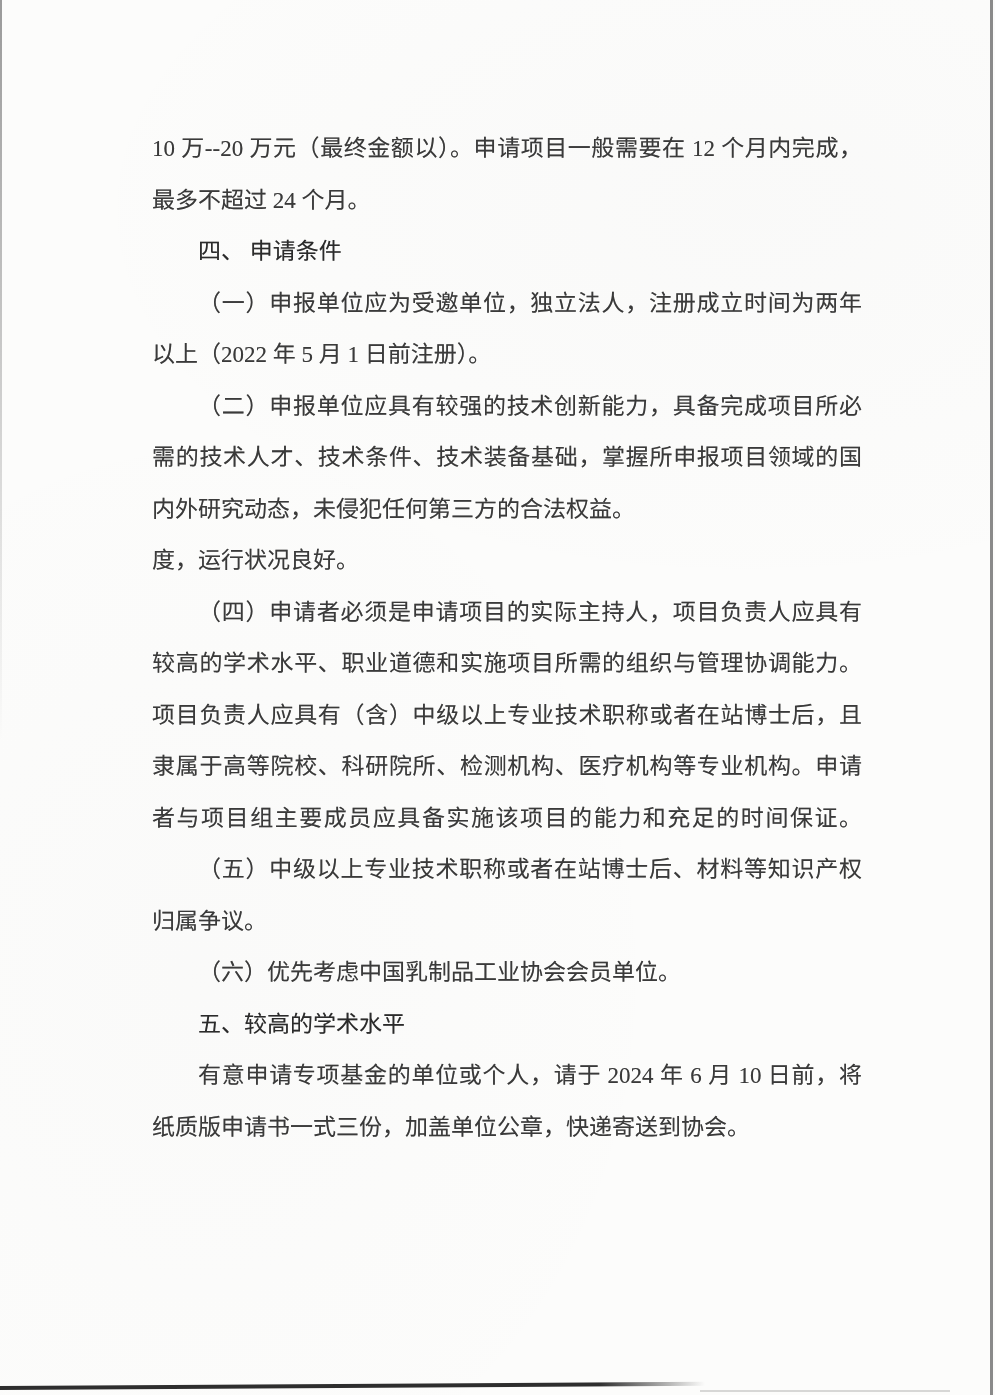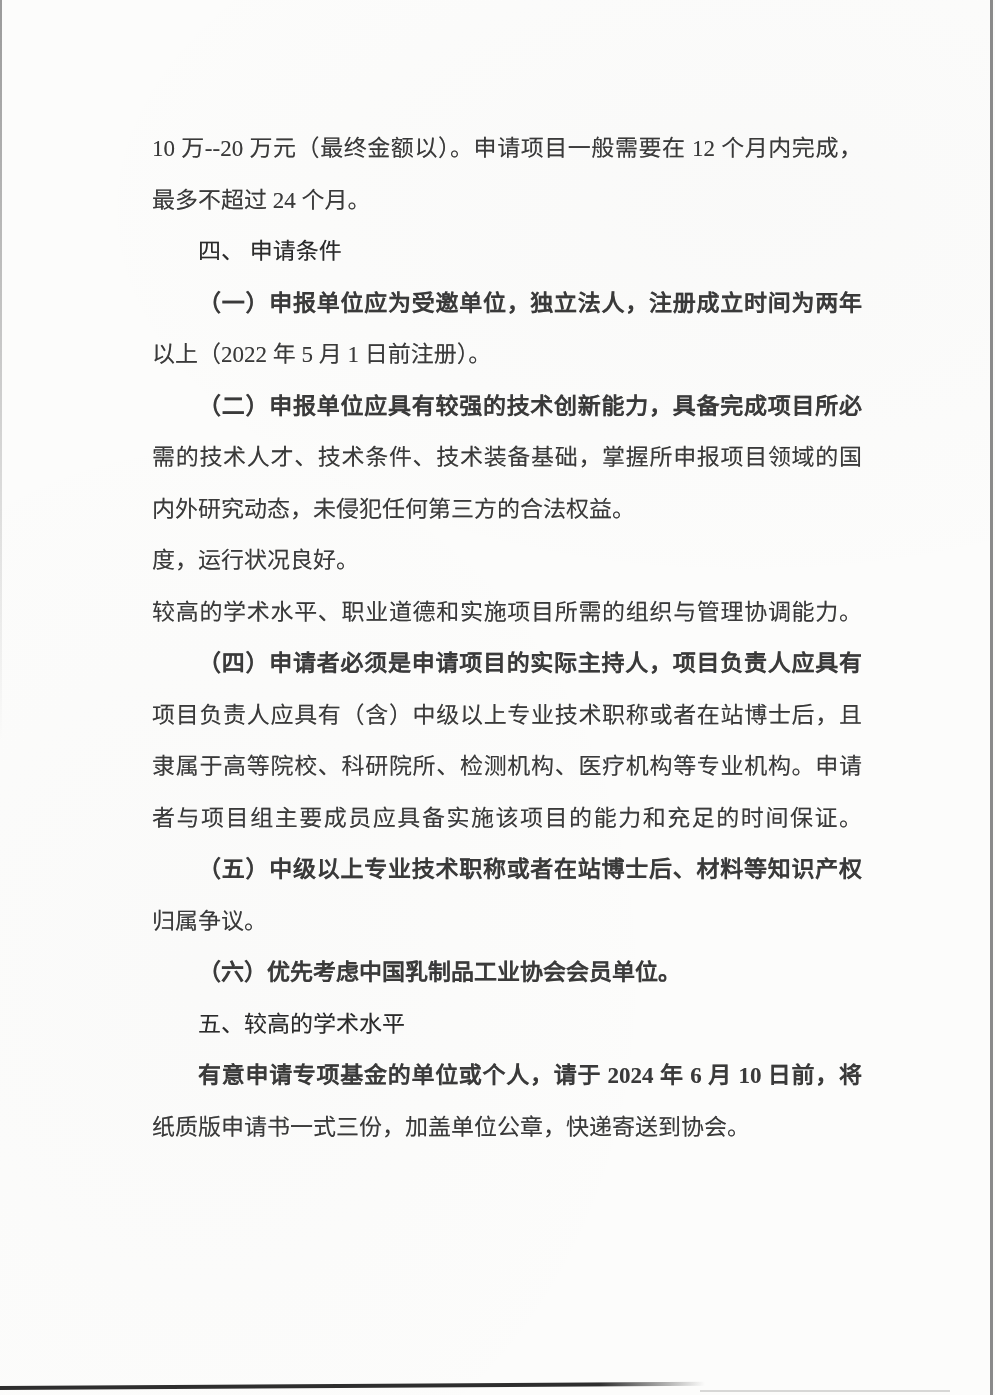--- a/index.html
+++ b/index.html
@@ -28,21 +28,20 @@
     font-size: 23px;
     line-height: 51.5px;
     height: 51.5px;
     color: #3a3a3a;
     overflow: hidden;
     white-space: nowrap;
     text-shadow: 0 0 0.6px rgba(70,70,70,0.45);
   }
   .line.indent {
     text-indent: 46px;
-    font-weight: bold;
   }
   .line.fill {
     white-space: normal;
     text-align: justify;
     text-align-last: justify;
     text-justify: inter-character;
   }
   .line.heading {
     font-weight: normal;
     color: #2b2b2b;
@@ -91,22 +90,22 @@
   <div class="text-block">
       <div class="line body fill">10 万--20 万元（最终金额以）。申请项目一般需要在 12 个月内完成，</div>
       <div class="line body">最多不超过 24 个月。</div>
       <div class="line heading indent">四、 申请条件</div>
       <div class="line body indent fill">（一）申报单位应为受邀单位，独立法人，注册成立时间为两年</div>
       <div class="line body">以上（2022 年 5 月 1 日前注册）。</div>
       <div class="line body indent fill">（二）申报单位应具有较强的技术创新能力，具备完成项目所必</div>
       <div class="line body fill">需的技术人才、技术条件、技术装备基础，掌握所申报项目领域的国</div>
       <div class="line body">内外研究动态，未侵犯任何第三方的合法权益。</div>
       <div class="line body">度，运行状况良好。</div>
+      <div class="line body indent fill">（四）申请者必须是申请项目的实际主持人，项目负责人应具有</div>
       <div class="line body fill">较高的学术水平、职业道德和实施项目所需的组织与管理协调能力。</div>
-      <div class="line body indent fill">（四）申请者必须是申请项目的实际主持人，项目负责人应具有</div>
       <div class="line body fill">项目负责人应具有（含）中级以上专业技术职称或者在站博士后，且</div>
       <div class="line body fill">隶属于高等院校、科研院所、检测机构、医疗机构等专业机构。申请</div>
       <div class="line body fill">者与项目组主要成员应具备实施该项目的能力和充足的时间保证。</div>
       <div class="line body indent fill">（五）中级以上专业技术职称或者在站博士后、材料等知识产权</div>
       <div class="line body">归属争议。</div>
       <div class="line body indent">（六）优先考虑中国乳制品工业协会会员单位。</div>
       <div class="line heading indent">五、较高的学术水平</div>
       <div class="line body indent fill">有意申请专项基金的单位或个人，请于 2024 年 6 月 10 日前，将</div>
       <div class="line body">纸质版申请书一式三份，加盖单位公章，快递寄送到协会。</div>
     </div>

